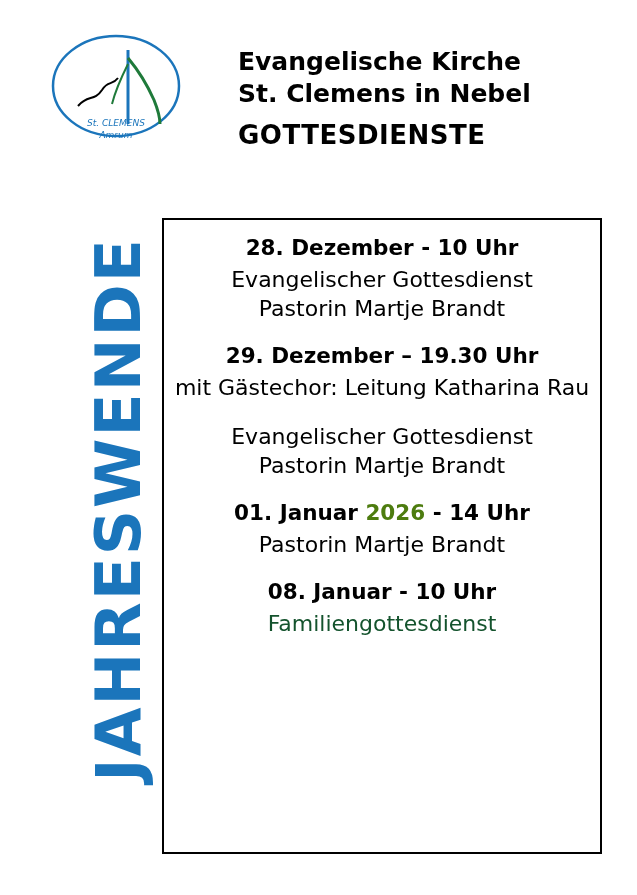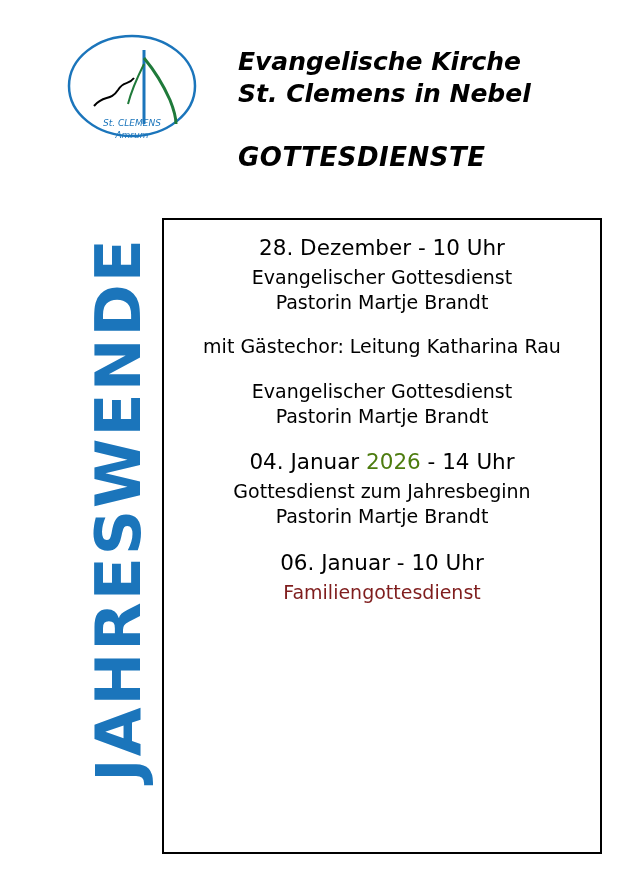--- a/index.html
+++ b/index.html
@@ -19,21 +19,21 @@
   .page {
     position: relative;
     width: 637px;
     height: 895px;
     background: #ffffff;
   }
 
   
   .logo-wrap {
     position: absolute;
-    left: 58px;
+    left: 42px;
     top: 28px;
     width: 160px;
     height: 120px;
   }
   .logo-svg {
     display: block;
   }
 
   
   .vertical-title {
@@ -51,30 +51,29 @@
     line-height: 1;
     white-space: nowrap;
   }
 
   
   .header {
     position: absolute;
     left: 238px;
     top: 46px;
     width: 380px;
-    font-style: italic;
   }
   .header-line {
     font-size: 25px;
     font-weight: bold;
     line-height: 1.28;
     color: #000;
   }
   .header-sub {
-    margin-top: 32px;
+    margin-top: 10px;
     font-size: 26px;
     font-weight: bold;
     letter-spacing: 0.5px;
     color: #000;
   }
 
   
   .services-box {
     position: absolute;
     left: 162px;
@@ -89,35 +88,35 @@
 
   .service {
     text-align: center;
     margin-bottom: 19px;
   }
   .service:last-child {
     margin-bottom: 0;
   }
   .service-date {
     font-size: 21.5px;
-    font-weight: normal;
+    font-weight: bold;
     line-height: 1.3;
     color: #000;
     margin-bottom: 3px;
   }
   .service-date .year {
     color: #4d7c0f;
   }
   .service-detail {
-    font-size: 19px;
+    font-size: 22px;
     line-height: 1.33;
     color: #000;
   }
   .service-detail.blue {
-    color: #7f1d1d;
+    color: #14532d;
   }
 </style>
 </head>
 <body>
 
 <div class="page">
 
   <div class="logo-wrap">
     <svg class="logo-svg" width="160" height="120" viewBox="0 0 160 120" xmlns="http://www.w3.org/2000/svg">
       <ellipse cx="74" cy="58" rx="63" ry="50" fill="none" stroke="#1b75bb" stroke-width="2.5"></ellipse>
@@ -138,30 +137,30 @@
     <div class="header-sub">GOTTESDIENSTE</div>
   </div>
 
   <div class="services-box" id="services-box">
       <div class="service">
         <div class="service-date"><span>28. Dezember - 10 Uhr</span></div>
         <div class="service-detail">Evangelischer Gottesdienst</div>
         <div class="service-detail">Pastorin Martje Brandt</div>
       </div>
       <div class="service">
+        <div class="service-date"><span>29. Dezember – 19.30 Uhr</span></div>
         <div class="service-detail">mit Gästechor: Leitung Katharina Rau</div>
       </div>
       <div class="service">
         <div class="service-detail">Evangelischer Gottesdienst</div>
         <div class="service-detail">Pastorin Martje Brandt</div>
       </div>
       <div class="service">
-        <div class="service-date"><span>04. Januar </span><span class="year">2026</span><span> - 14 Uhr</span></div>
-        <div class="service-detail">Gottesdienst zum Jahresbeginn</div>
+        <div class="service-date"><span>01. Januar </span><span class="year">2026</span><span> - 14 Uhr</span></div>
         <div class="service-detail">Pastorin Martje Brandt</div>
       </div>
       <div class="service">
-        <div class="service-date"><span>06. Januar - 10 Uhr</span></div>
+        <div class="service-date"><span>08. Januar - 10 Uhr</span></div>
         <div class="service-detail blue">Familiengottesdienst</div>
       </div>
     </div>
 
 </div>
 
 </body></html>

